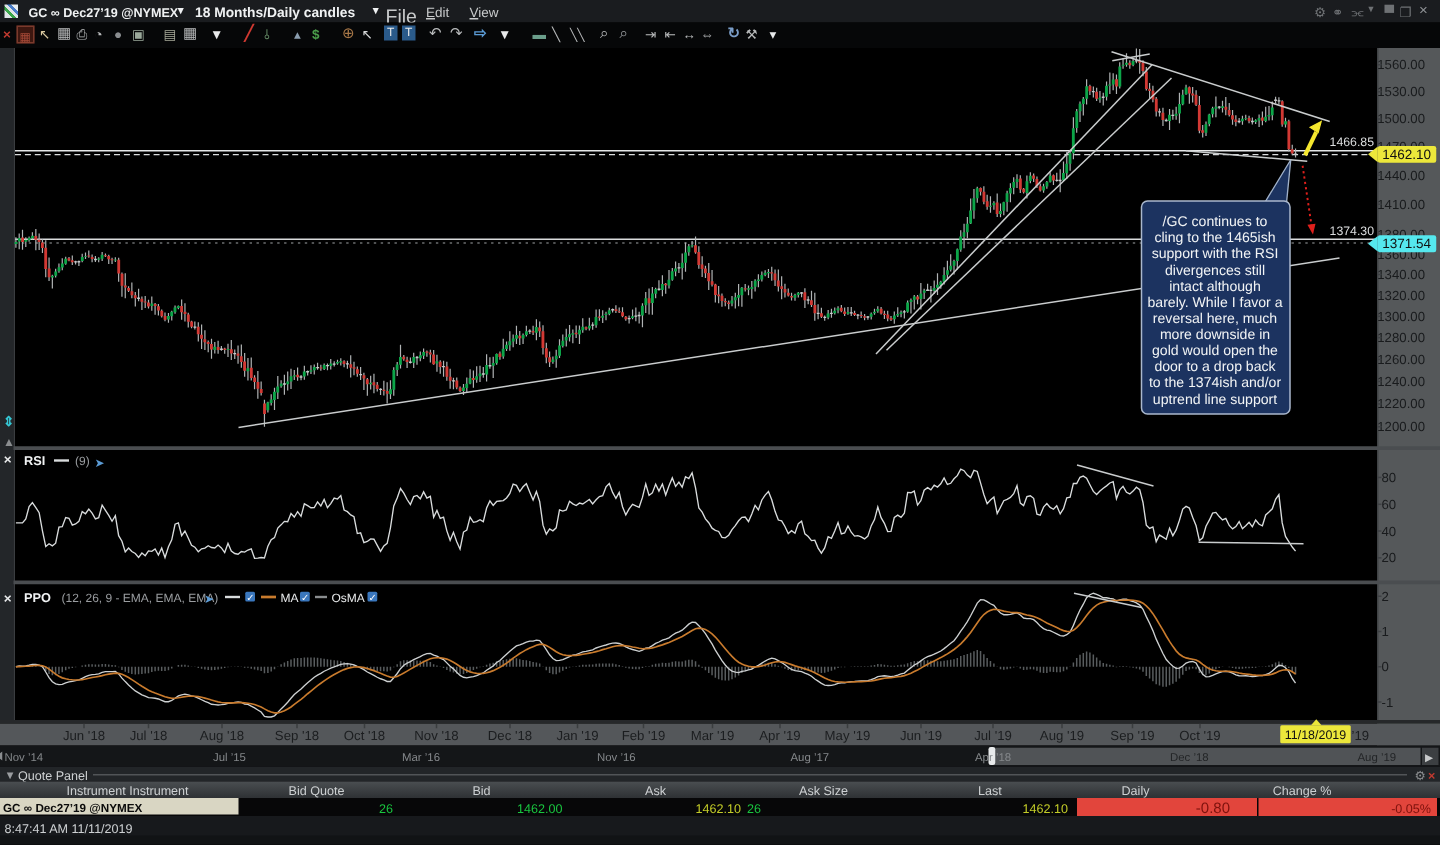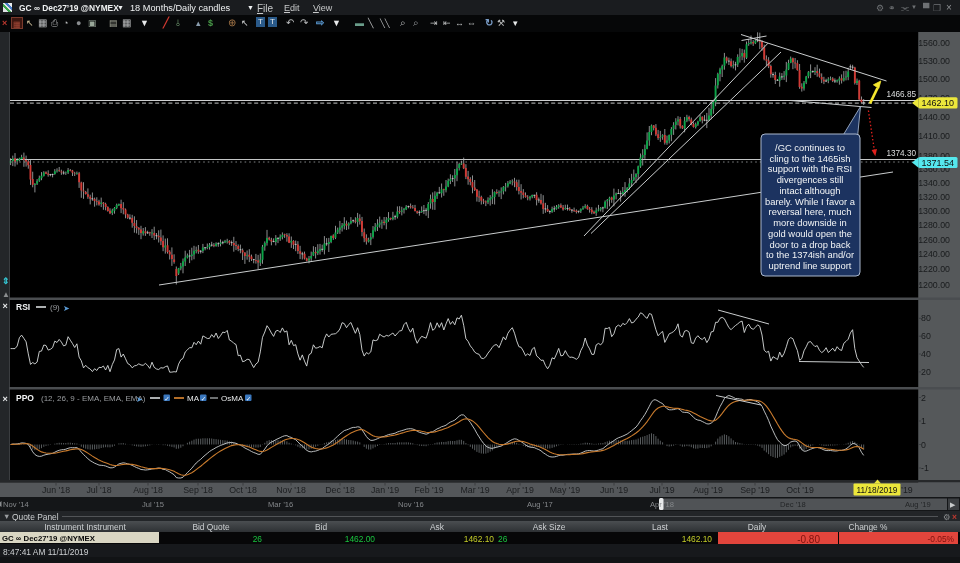--- a/index.html
+++ b/index.html
@@ -12,23 +12,23 @@
 #title{position:absolute;left:0;top:0;width:960px;height:15px;background:#1a1c1f}
 #title span{position:absolute;white-space:nowrap}
 #tbar{position:absolute;left:0;top:15px;width:960px;height:17px;background:#060708}
 #tbar span{position:absolute;line-height:11px}
 .qh{position:absolute;font-size:8.4px;color:#cdd0d2;white-space:nowrap}
 </style></head><body>
 <div id="title">
  <span style="left:3px;top:3px;width:9px;height:9px;background:linear-gradient(45deg,#dfe3e6 28%,#3aa54a 28%,#3aa54a 46%,#dfe3e6 46%,#dfe3e6 58%,#4a7dc8 58%,#4a7dc8 74%,#e8ecef 74%)"></span>
  <span style="left:19px;top:3px;font-size:8.4px;font-weight:bold;color:#f0f2f3">GC ∞ Dec27’19 @NYMEX</span>
  <span style="left:117px;top:4px;font-size:7px;color:#f0f2f3">▼</span>
- <span style="left:130px;top:2.5px;font-size:9.2px;font-weight:normal;color:#f0f2f3">18 Months/Daily candles</span>
+ <span style="left:130px;top:2.5px;font-size:9.2px;font-weight:bold;color:#f0f2f3">18 Months/Daily candles</span>
  <span style="left:247px;top:4px;font-size:7px;color:#f0f2f3">▼</span>
- <span style="left:257px;top:2.5px;font-size:10px;color:#c8cacb"><u>F</u>ile</span>
+ <span style="left:257px;top:2.5px;font-size:13px;color:#c8cacb"><u>F</u>ile</span>
  <span style="left:284px;top:2.5px;font-size:9px;color:#c8cacb"><u>E</u>dit</span>
  <span style="left:313px;top:2.5px;font-size:9px;color:#c8cacb"><u>V</u>iew</span>
  <span style="left:876px;top:2.5px;font-size:9px;color:#6e7174">⚙</span>
  <span style="left:888px;top:2.5px;font-size:9px;color:#6e7174">⚭</span>
  <span style="left:901px;top:2.5px;font-size:9px;color:#6e7174">⫘</span>
  <span style="left:911px;top:4px;font-size:6px;color:#6e7174">▼</span>
  <span style="left:923px;top:2.5px;font-size:9px;color:#6e7174">▀</span>
  <span style="left:933px;top:2.5px;font-size:9px;color:#6e7174">❐</span>
  <span style="left:946px;top:2px;font-size:10px;color:#8e9194">×</span>
 </div>

